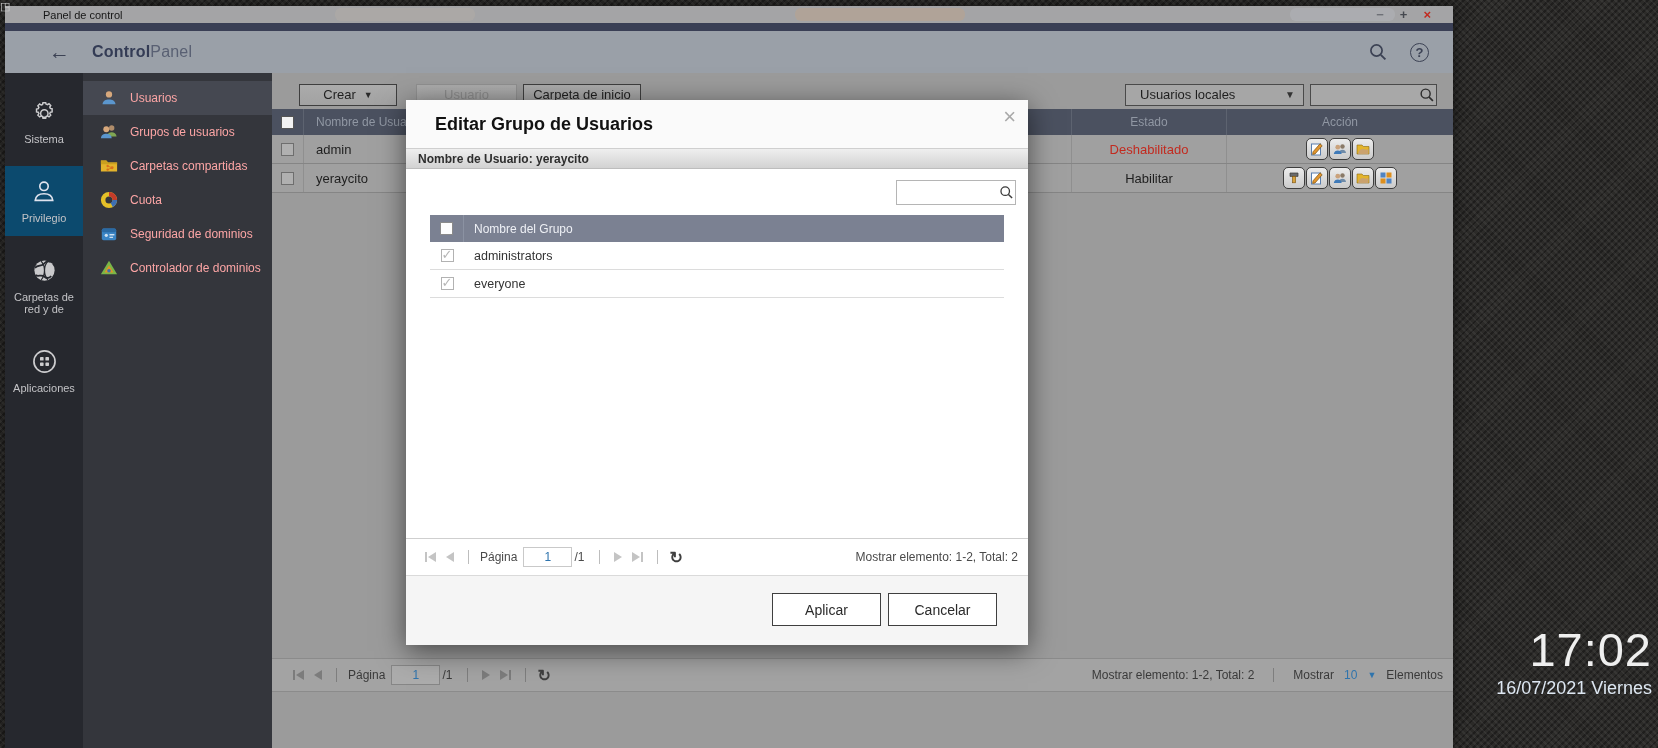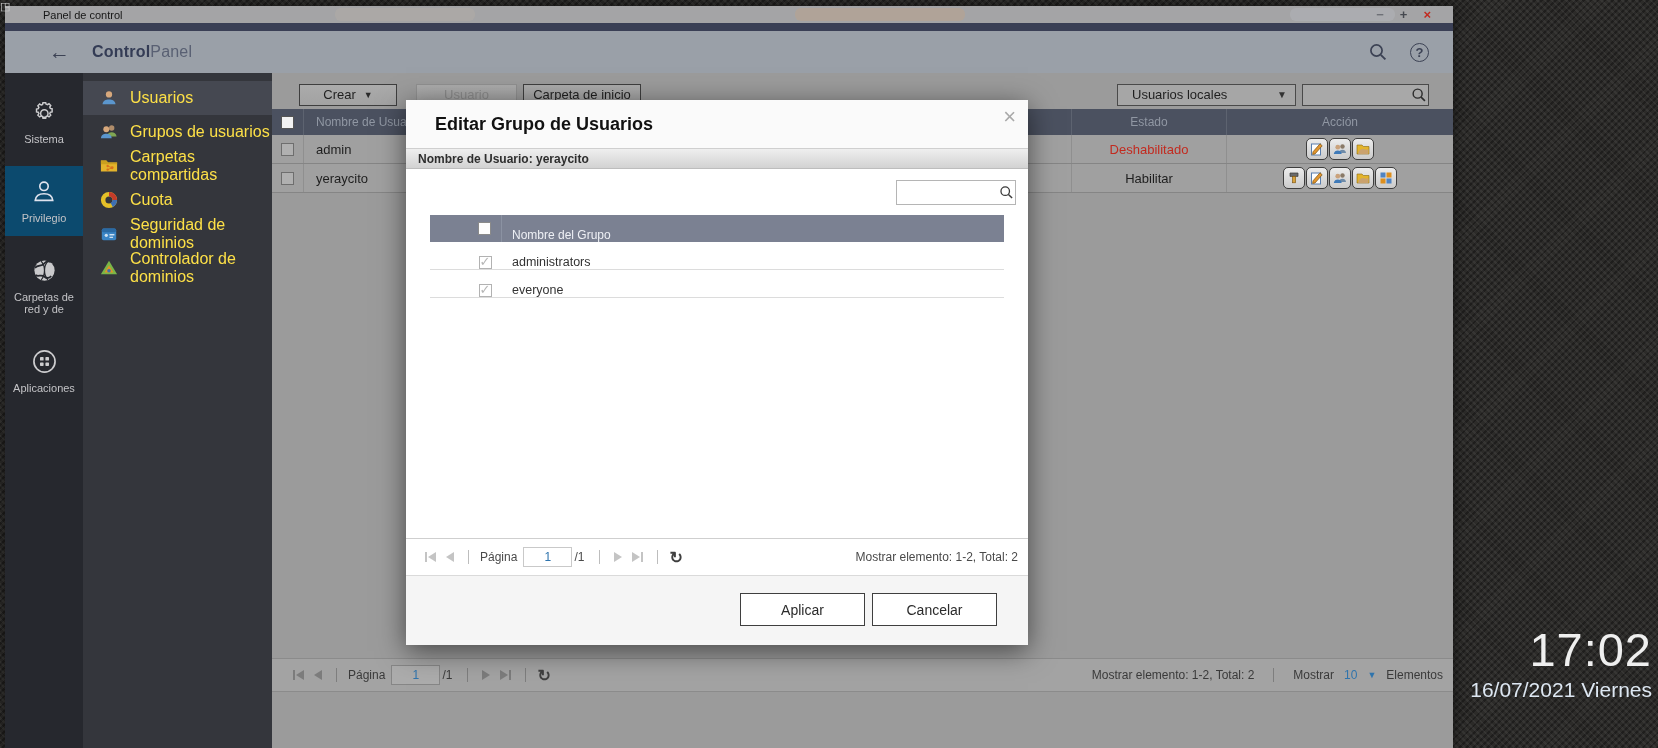--- a/index.html
+++ b/index.html
@@ -30,25 +30,25 @@
   
   .winbody { flex:1; display:flex; min-height:0; }
   .rail { width:78px; background:#26282e; display:flex; flex-direction:column; align-items:center; padding-top:14px; }
   .rail-item { width:100%; padding:10px 2px 12px; display:flex; flex-direction:column; align-items:center; gap:6px; margin-bottom:9px; }
   .rail-item .lbl { font-size:11px; color:#c3c3c6; text-align:center; line-height:12px; }
   .rail-item.sel { background:#0c4a6e; }
   .rail-ic { width:30px; height:30px; display:flex; align-items:center; justify-content:center; }
   .sidebar { width:189px; background:#34363c; padding-top:8px; }
   .sb-item { height:34px; display:flex; align-items:center; gap:12px; padding-left:17px; }
   .sb-item.sel { background:#454851; }
-  .sb-item .lbl { font-size:16px; color:#fde047; }
+  .sb-item .lbl { font-size:12px; color:#fca5a5; }
   .sb-ic { width:18px; height:18px; flex:0 0 18px; }
   .content { flex:1; background:#9b9b9b; position:relative; min-width:0; }
   
-  .toolbar { position:absolute; left:0; right:0; top:10px; height:23px; display:flex; align-items:center; padding:0 24px 0 27px; }
+  .toolbar { position:absolute; left:0; right:0; top:10px; height:23px; display:flex; align-items:center; padding:0 16px 0 27px; }
   .btn { height:22px; border:1px solid #3e3e3e; background:linear-gradient(#ababab,#a2a2a2);
          font-size:13px; color:#1f1f1f; display:flex; align-items:center; justify-content:center; }
   .btn.crear { width:98px; gap:8px; } .btn.crear .car { font-size:9px; color:#2a2a2a; }
   .btn.elim { width:101px; margin-left:19px; border-color:#8f8f8f; color:#8a8a8a; }
   .btn.home { width:118px; margin-left:6px; }
   .scope { margin-left:auto; width:179px; height:22px; border:1px solid #4a4a4a; background:#a6a6a6;
            display:flex; align-items:center; font-size:13px; color:#1f1f1f; padding:0 8px 0 14px; }
   .scope .car { margin-left:auto; font-size:10px; color:#333; }
   .tsearch { width:127px; height:22px; border:1px solid #4a4a4a; background:#a8a8a8; margin-left:6px;
              display:flex; align-items:center; }
@@ -92,43 +92,43 @@
   .dlg-head { height:48px; background:#fafafa; display:flex; align-items:center; padding:0 12px 0 29px; }
   .dlg-title { font-size:18px; font-weight:bold; color:#111; }
   .dlg-close { margin-left:auto; font-size:22px; color:#a9a9a9; line-height:20px; margin-top:-14px; }
   .dlg-sub { height:21px; background:linear-gradient(#efefef,#d2d2d2); border-top:1px solid #cfcfcf;
              border-bottom:1px solid #bdbdbd; display:flex; align-items:center; padding-left:12px;
              font-size:12px; font-weight:bold; color:#2e2e2e; }
   .dlg-searchrow { height:46px; display:flex; align-items:center; justify-content:flex-end; padding-right:12px; }
   .dlg-search { width:120px; height:25px; border:1px solid #b5b5b5; display:flex; align-items:center; }
   .dlg-search input { flex:1; min-width:0; border:0; outline:none; height:100%; padding:0 2px 0 6px; font-size:12px; }
   .gtable { margin:0 24px; }
-  .grow { display:flex; align-items:flex-end; height:28px; border-bottom:1px solid #dcdcdc; background:#fff;padding-left:38px; }
+  .grow { display:flex; align-items:center; height:28px; border-bottom:1px solid #dcdcdc; background:#fff; }
   .ghead { height:27px; background:#7b8192; border-bottom:0; }
   .gc-cb { width:34px; display:flex; justify-content:center; }
   .ghead .gc-cb { border-right:1px solid #8b92a2; height:100%; align-items:center; display:flex; }
   .gc-name { padding-left:10px; font-size:12.5px; color:#333; }
   .ghead .gc-name { color:#eef0f5; font-size:12px; }
   .gcb { width:13px; height:13px; border:1px solid #b2b2b2; background:#fff; position:relative; }
   .gcb .tick { position:absolute; left:0; top:-3px; font-size:13px; color:#b5b5b5; visibility:hidden; }
   .gcb.on .tick { visibility:visible; }
   .gcb-solid { background:#fdfdfd; border:1px solid #8a8a8a; }
   .dlg-fill { flex:1; }
   .pg-dlg { height:37px; border-top:1px solid #cfcfcf; padding:0 10px 0 14px; color:#4a4a4a; font-size:12px; }
   .pg-dlg .tri-l { border-right-color:#c4c4c4; } .pg-dlg .tri-r { border-left-color:#c4c4c4; }
   .pg-dlg .pbar { background:#c4c4c4; } .pg-dlg .pg-sep { background:#bdbdbd; }
   .pg-dlg .pg-input { background:#fff; border-color:#c9c9c9; }
   .dlg-foot { height:70px; background:#f5f5f5; border-top:1px solid #dadada; display:flex;
               align-items:flex-start; justify-content:flex-end; gap:7px; padding:17px 31px 0 0; }
-  .dlg-btn { width:125px; height:33px; background:#fff; border:1.6px solid #3f3f3f; font-size:14px;
+  .dlg-btn { width:109px; height:33px; background:#fff; border:1.6px solid #3f3f3f; font-size:14px;
              color:#2b2b2b; display:flex; align-items:center; justify-content:center; }
   
   .clock { position:absolute; right:6px; top:626px; text-align:right; z-index:5; }
   .clock .time { font-size:47px; font-weight:300; color:#efefef; letter-spacing:1px; line-height:48px; }
-  .clock .date { font-size:21px; color:#dde7f2; margin-top:4px; }
+  .clock .date { font-size:18px; color:#dde7f2; margin-top:4px; }
   .corner-ic { position:absolute; left:0; top:0; color:#cfcfcf; font-size:11px; z-index:30; }
 </style>
 </head>
 <body>
 
 <span class="corner-ic">◳</span>
 
 <div class="win">
 
   <div class="titlebar">

